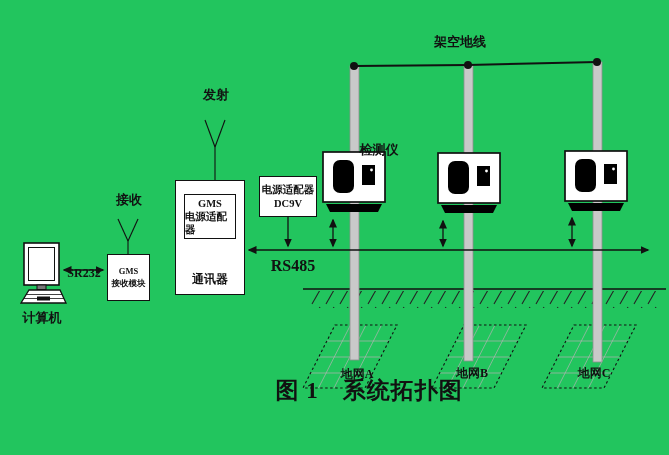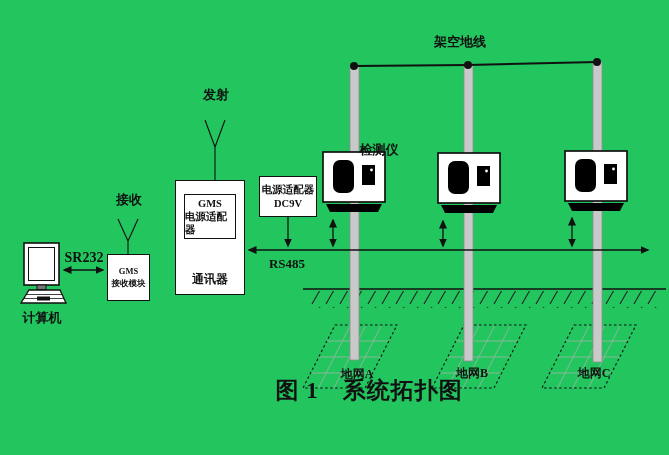--- a/index.html
+++ b/index.html
@@ -110,25 +110,25 @@
   </svg>
 
   <div class="lbl" style="left:414px;top:35px;width:92px;font-size:13px;">架空地线</div>
 
   <div class="lbl" style="left:351px;top:123px;width:56px;font-size:13px;margin-top:20px;">检测仪</div>
 
   <div class="lbl" style="left:191px;top:88px;width:50px;font-size:13px;">发射</div>
 
   <div class="lbl" style="left:104px;top:193px;width:50px;font-size:13px;">接收</div>
 
-  <div class="lbl" style="left:61px;top:250px;width:46px;font-size:14px;">SR232</div>
+  <div class="lbl" style="left:61px;top:267px;width:46px;font-size:12px;">SR232</div>
 
   <div class="lbl" style="left:16px;top:311px;width:52px;font-size:13px;">计算机</div>
 
-  <div class="lbl" style="left:264px;top:257px;width:46px;font-size:13px;">RS485</div>
+  <div class="lbl" style="left:270px;top:257px;width:46px;font-size:16px;">RS485</div>
 
   <div class="box recv-box" style="left:107px;top:254px;width:43px;height:47px;">
     <div>GMS</div>
     <div>接收模块</div>
   </div>
 
   <div class="box comm" style="left:175px;top:180px;width:70px;height:115px;">
     <div class="box inner">
       <div>GMS</div>
       <div>电源适配器</div>

